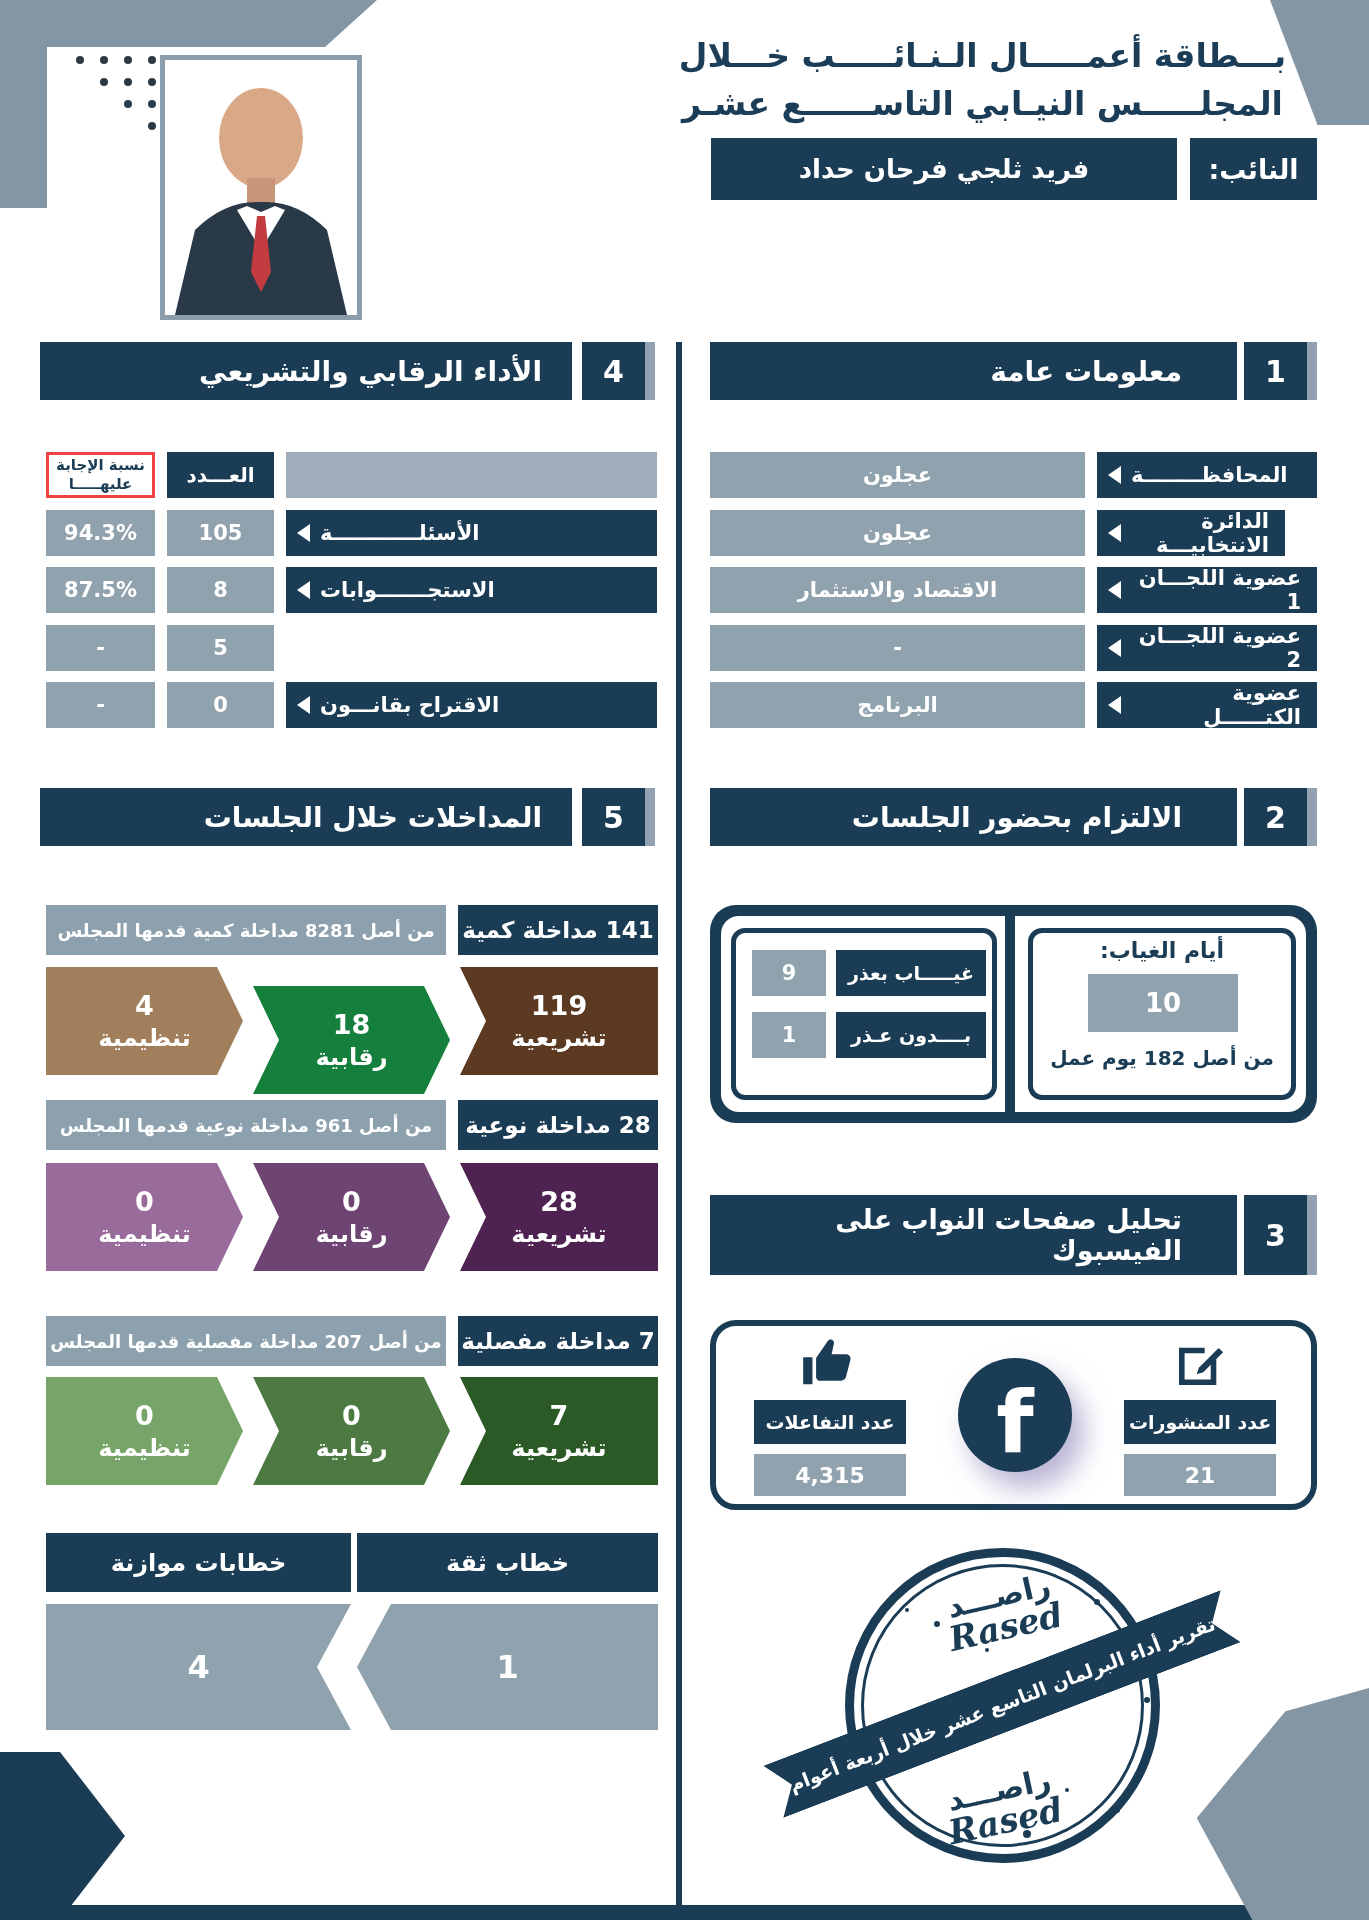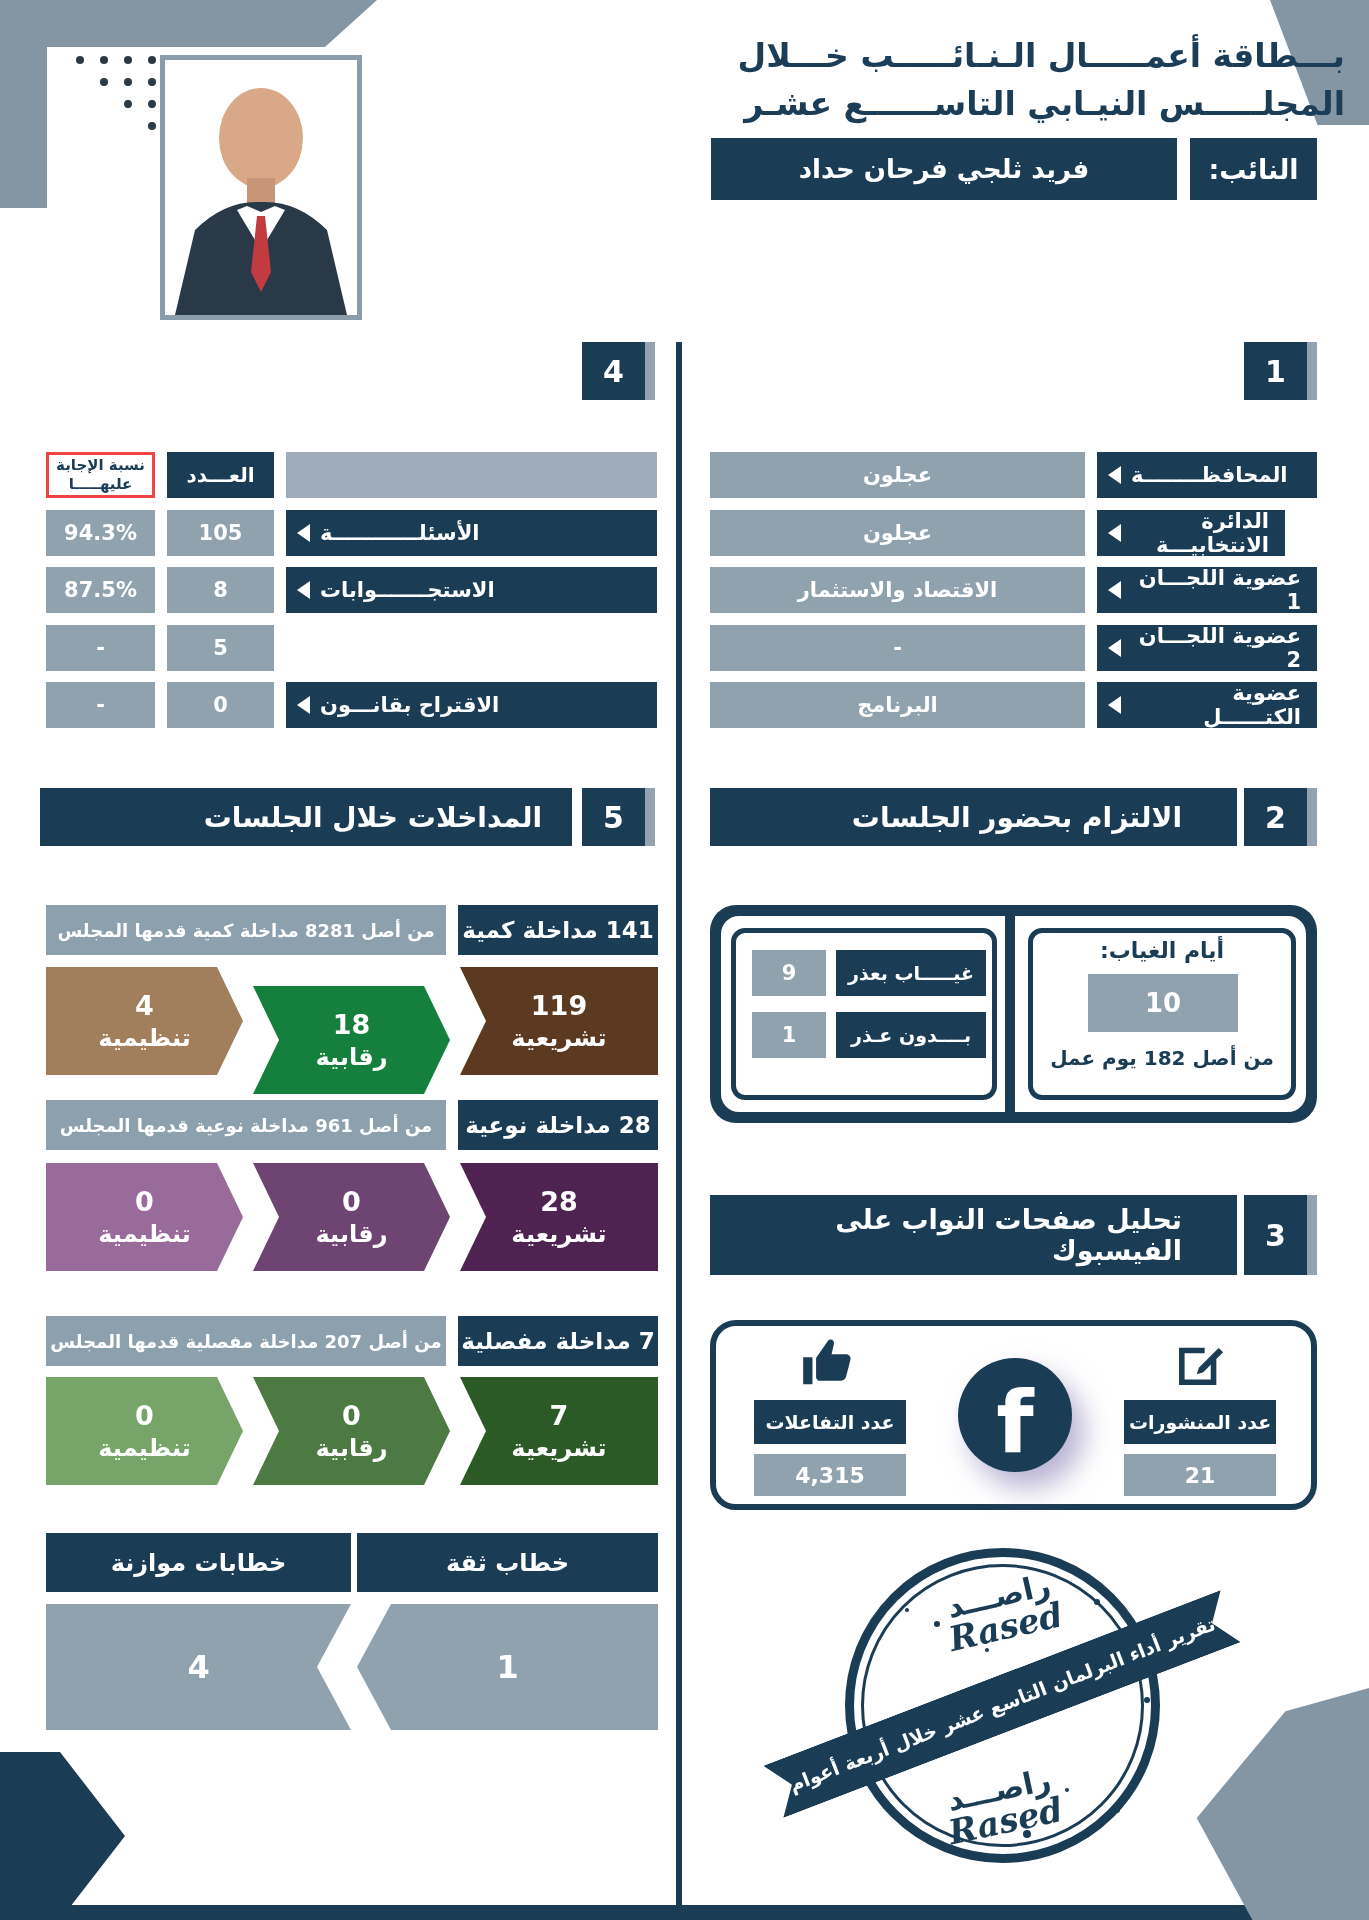--- a/index.html
+++ b/index.html
@@ -18,21 +18,21 @@
      clip-path:polygon(100% 0,52% 10%,1% 56%,33% 100%,100% 100%);z-index:6;}
   .bottom-strip{left:0;top:1905px;width:1369px;height:15px;background:#1b3c55;z-index:5;}
   
   .dots{left:56px;top:56px;width:100px;height:90px;}
   .dot-row{display:flex;gap:16px;margin-bottom:14px;}
   .dot{width:8px;height:8px;border-radius:50%;background:#2b3a45;}
   
   .photo{left:160px;top:55px;width:202px;height:265px;background:#fff;
      border:5px solid #8b9dab;box-sizing:border-box;}
   
-  .title-line{left:620px;width:725px;text-align:right;color:#1c3d57;
+  .title-line{left:620px;width:725px;text-align:center;color:#1c3d57;
      font-weight:bold;font-size:33px;letter-spacing:.5px;}
   .navy{background:#1b3c55;color:#fff;}
   .mp-label{left:1190px;top:138px;width:127px;height:62px;font-size:27px;font-weight:bold;
      display:flex;align-items:center;justify-content:center;}
   .mp-name{left:711px;top:138px;width:466px;height:62px;font-size:26px;font-weight:bold;
      display:flex;align-items:center;justify-content:center;}
   
   .sec-head{color:#fff;font-weight:bold;font-size:28px;display:flex;align-items:center;
      justify-content:flex-start;padding-right:55px;box-sizing:border-box;background:#1b3c55;}
   .badge{display:flex;flex-direction:row;}
@@ -148,20 +148,23 @@
     </svg>
   </div>
 
   <div class="abs title-line" style="top:36px;">بـــطاقة أعمـــــال الـنـائـــــب خـــلال</div>
   <div class="abs title-line" style="top:84px;">المجلـــــس النيـابي التاســــــع عشـر</div>
   <div class="abs navy mp-label">النائب:</div>
   <div class="abs navy mp-name">فريد ثلجي فرحان حداد</div>
 
   <div class="abs vdiv"></div>
 
+  <div class="abs sec-head" style="left:710px;top:342px;width:527px;height:58px;">
+    <span>معلومات عامة</span>
+  </div>
   <div class="abs badge" style="left:1244px;top:342px;width:73px;height:58px;">
     <span class="strip"></span>
     <span class="num">1</span>
   </div>
 
   <div class="lbl" style="left:1097px;top:452px;width:220px;height:46px;">
       <span class="tri"></span>
       <span>المحافظــــــــة</span>
     </div>
   <div class="val" style="left:710px;top:452px;width:375px;height:46px;">عجلون</div>
@@ -233,20 +236,23 @@
   <div class="abs fb-circle">
       <span style="margin-top:14px;">f</span>
     </div>
 
   <svg class="abs" style="left:798px;top:1330px;" width="62" height="62" viewBox="0 0 24 24">
     <path class="icon-navy" d="M2 10.5h3.6V21H2zM7 20.4V10.8l4.6-6.6c.9-1.2 2.6-.3 2.3 1.1l-.9 4.1h5.6c1.1 0 2 1 1.7 2.1l-1.7 6.6c-.2.9-1 1.5-1.9 1.5H8.2c-.5 0-1-.4-1.2-1.2z"></path>
   </svg>
   <div class="abs navy fb-bar" style="left:754px;top:1400px;width:152px;height:44px;">عدد التفاعلات</div>
   <div class="abs fb-bar" style="left:754px;top:1454px;width:152px;height:42px;background:#90a2ae;color:#fff;font-size:22px;">4,315</div>
 
+  <div class="abs sec-head" style="left:40px;top:342px;width:532px;height:58px;padding-right:30px;">
+    <span>الأداء الرقابي والتشريعي</span>
+  </div>
   <div class="abs badge" style="left:582px;top:342px;width:73px;height:58px;">
     <span class="strip"></span>
     <span class="num">4</span>
   </div>
 
   <div class="abs grayband" style="left:286px;top:452px;width:371px;height:46px;"></div>
   <div class="abs navy" style="left:167px;top:452px;width:107px;height:46px;font-size:20px;font-weight:bold;display:flex;align-items:center;justify-content:center;">العـــدد</div>
   <div class="abs rate-head" style="left:46px;top:452px;width:109px;height:46px;">
     <span>نسبة الإجابة</span>
       <span>عليهـــــا</span>

